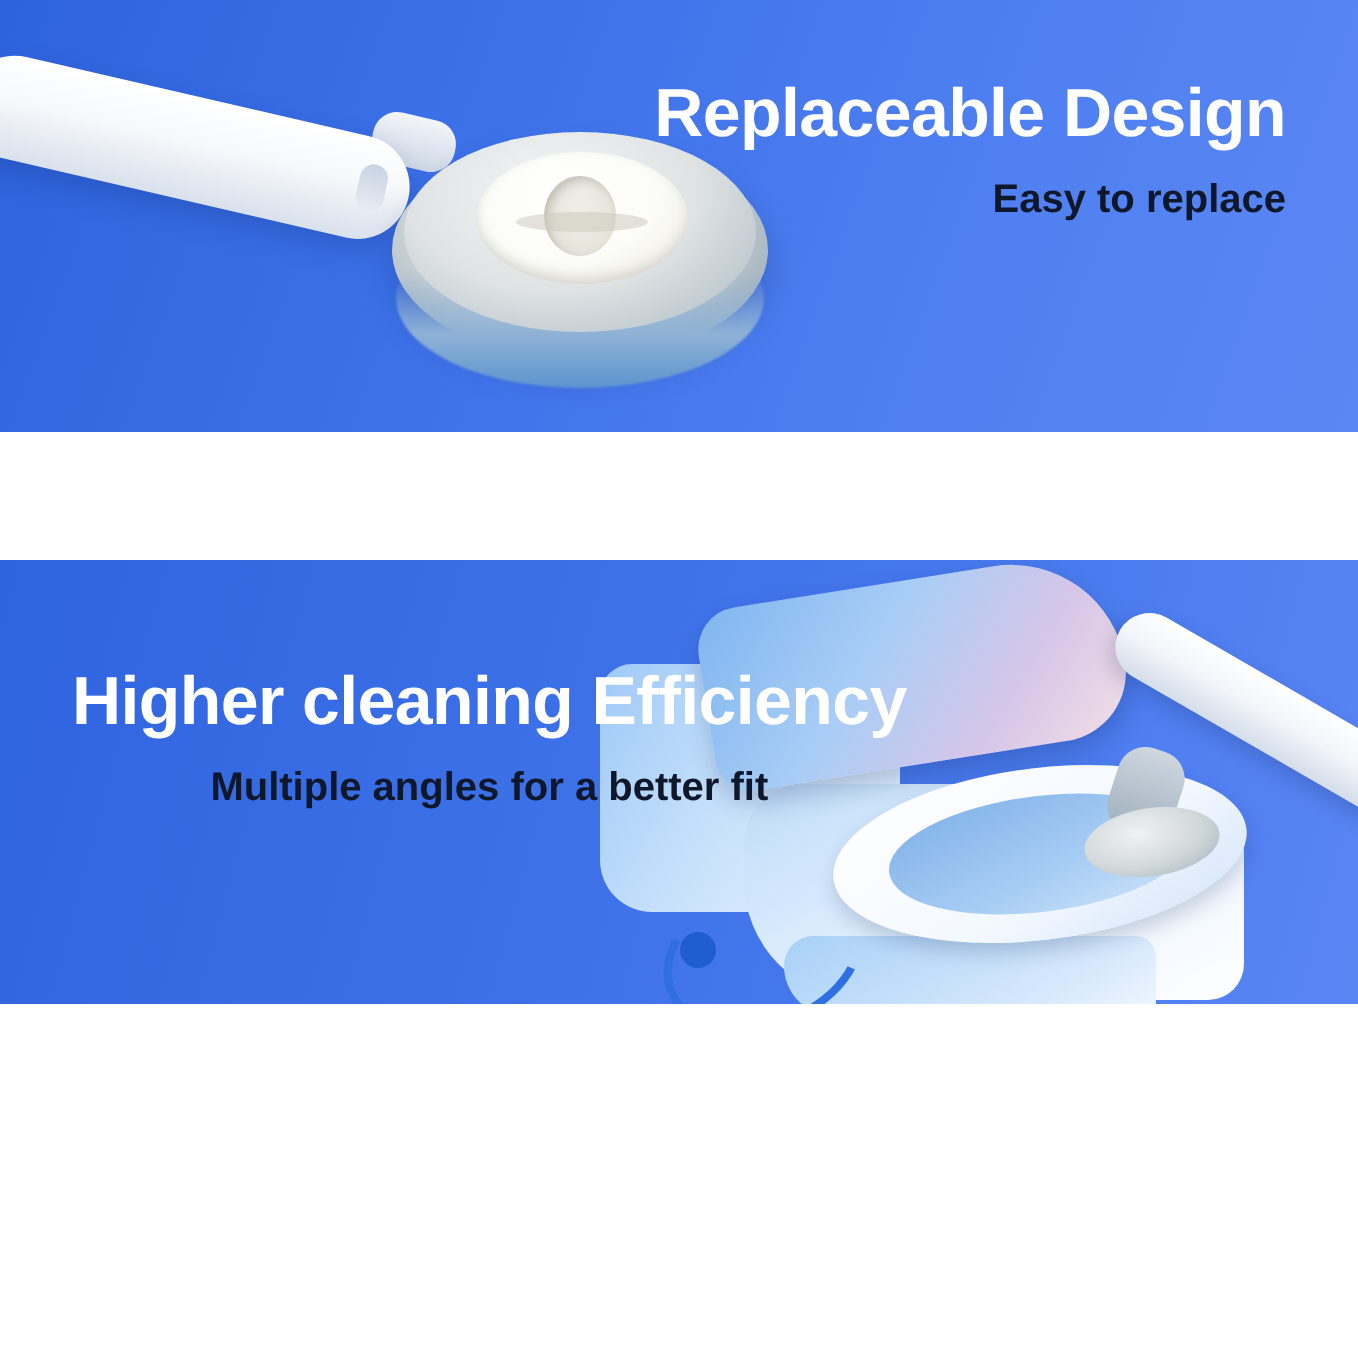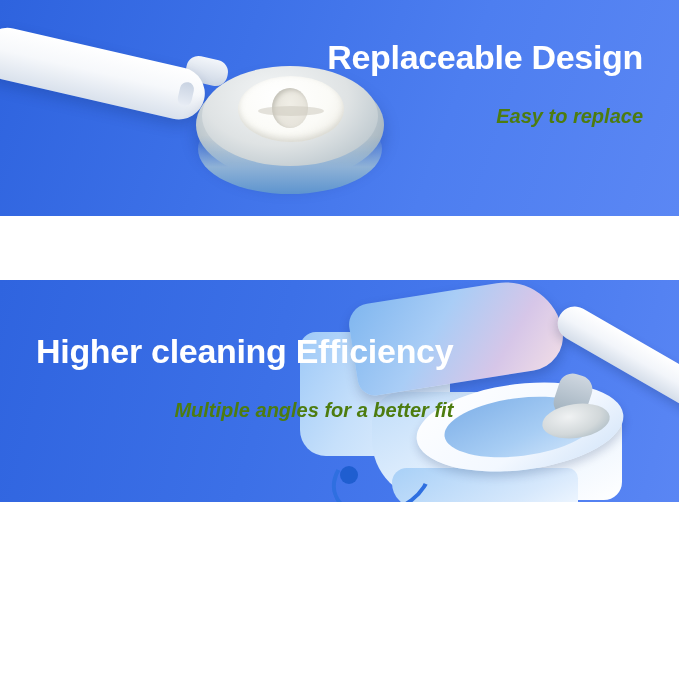--- a/index.html
+++ b/index.html
@@ -52,25 +52,24 @@
   .headline {
     font-size: 34px;
     font-weight: bold;
     line-height: 1.12;
     letter-spacing: -0.3px;
     margin: 0;
     color: #ffffff;
   }
   .subline {
     font-size: 20px;
-    font-style: italic;
     font-weight: bold;
     line-height: 1.22;
-    margin: 28px 0 0 0;
-    color: #4d7c0f;
+    margin: 12px 0 0 0;
+    color: #0f172a;
   }
 
   
   .p1-text { right: 36px; top: 38px; text-align: right; }
 
   .handle {
     position: absolute;
     left: -18px;
     top: 22px;
     width: 228px;
@@ -167,21 +166,21 @@
     position: absolute;
     left: 20px;
     top: 30px;
     width: 66px;
     height: 10px;
     border-radius: 50%;
     background: rgba(205,203,192,0.55);
   }
 
   
-  .p2-text { left: 36px; top: 52px; text-align: right; }
+  .p2-text { left: 36px; top: 52px; text-align: center; }
 
   .toilet-lid {
     position: absolute;
     left: 352px;
     top: 10px;
     width: 210px;
     height: 92px;
     border-radius: 22px 60px 36px 18px;
     background: linear-gradient(130deg, #7fb6ef 0%, #a9cdf6 40%, #d6c6e8 72%, #f3dfe6 100%);
     transform: rotate(-9deg);

